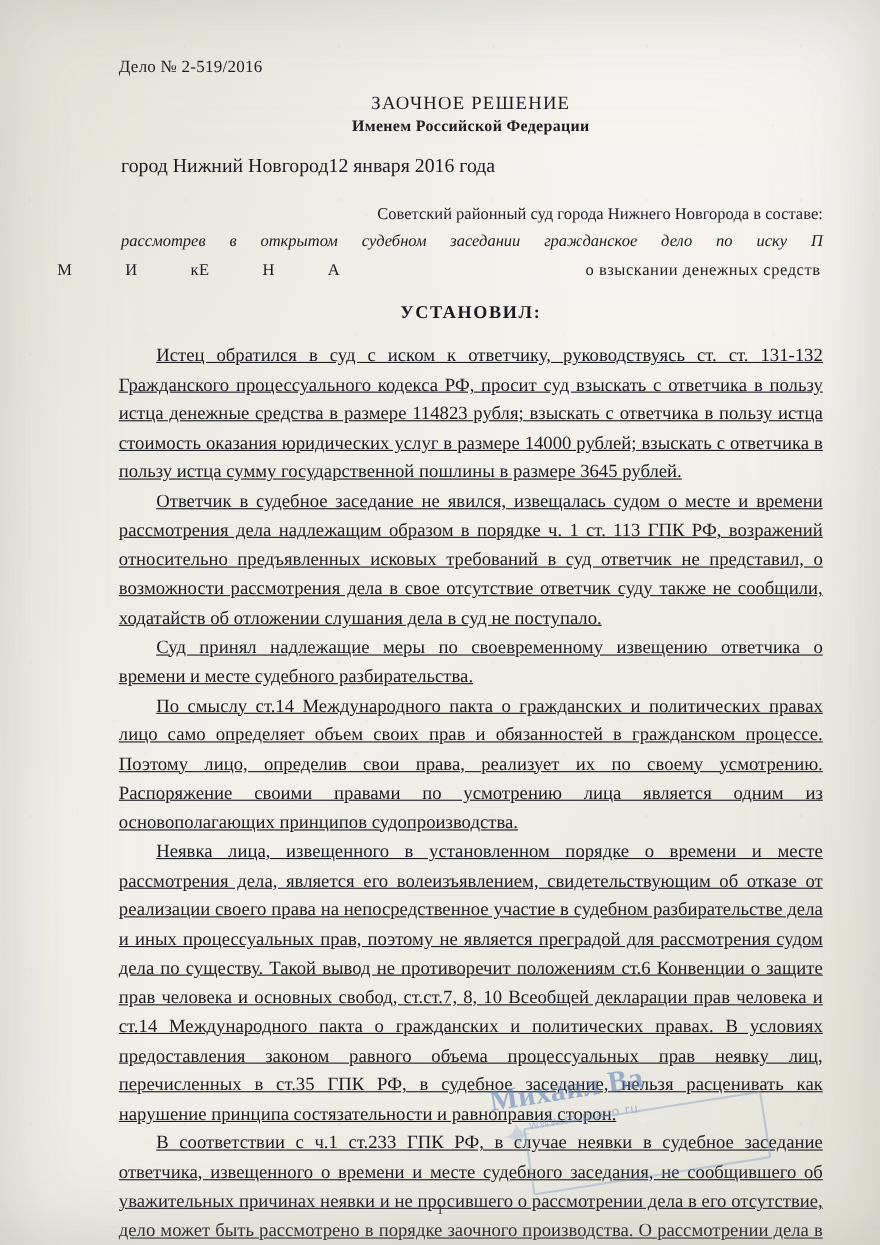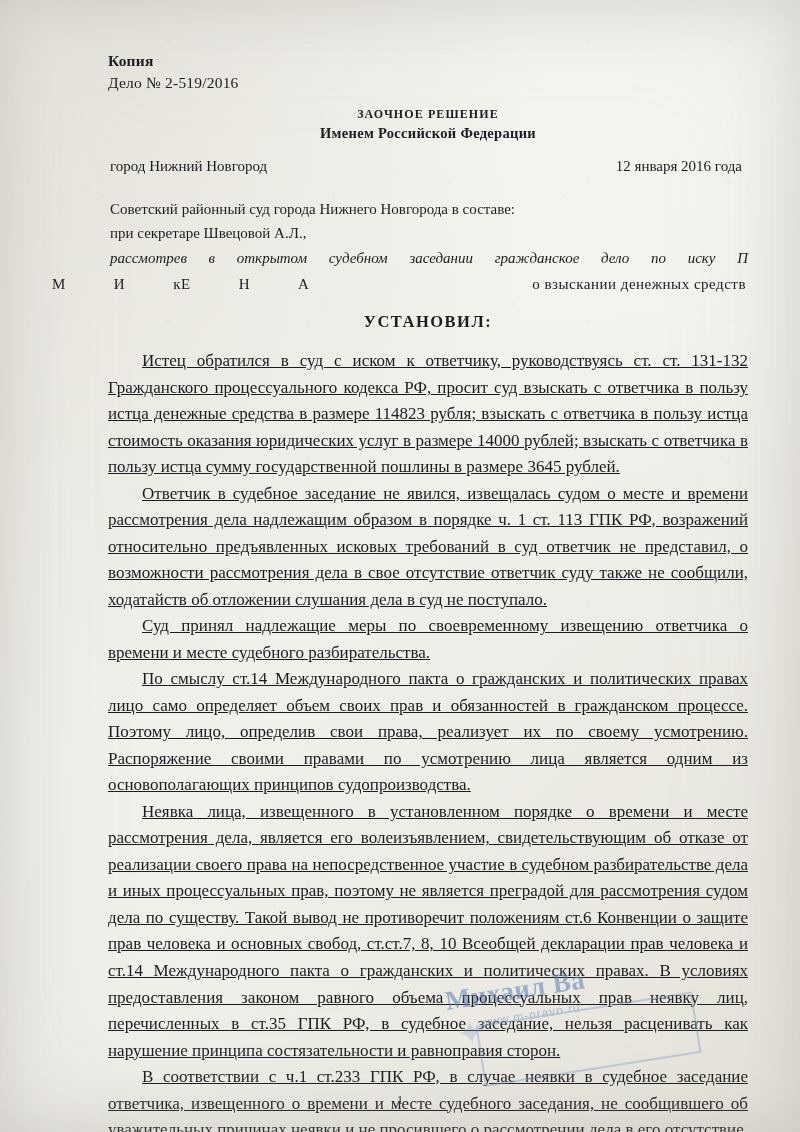--- a/index.html
+++ b/index.html
@@ -57,47 +57,45 @@
     font-weight: normal;
     letter-spacing: 0.2px;
     line-height: 1.45;
     margin-bottom: 12px;
   }
   .title-block {
     text-align: center;
     margin-top: 12px;
   }
   .title-main {
-    font-size: 12px;
-    font-weight: bold;
+    font-size: 17px;
+    font-weight: normal;
     letter-spacing: 1.1px;
   }
   .title-sub {
     font-size: 14.5px;
     font-weight: bold;
     letter-spacing: 0.3px;
     margin-top: 3px;
   }
   .cityline {
     display: flex;
-    justify-content: space-between;
     align-items: baseline;
     margin-top: 16px;
-    font-size: 15px;
-    gap: 20px;
+    font-size: 18px;
   }
   .cityline .city { padding-left: 2px; }
   .cityline .date { padding-right: 6px; }
 
   .court-block {
     margin-top: 22px;
     font-size: 15px;
     line-height: 1.62;
   }
-  .court-block div { padding-left: 2px; }
+  .court-block div { padding-left: 2px; text-align: right; }
   .claim-line {
     text-align: justify;
     text-align-last: justify;
     font-style: italic;
   }
   .masked-row {
     display: flex;
     justify-content: space-between;
     font-size: 15px;
     margin-top: 2px;
@@ -185,36 +183,34 @@
   }
 </style>
 </head>
 <body>
 
 <div class="page">
   <div class="grain"></div>
 
   <div class="content">
 
-    <div class="hdr-copy">Копия</div>
     <div class="hdr-case">Дело № 2-519/2016</div>
 
     <div class="title-block">
       <div class="title-main">ЗАОЧНОЕ РЕШЕНИЕ</div>
       <div class="title-sub">Именем Российской Федерации</div>
     </div>
 
     <div class="cityline">
       <span class="city">город Нижний Новгород</span>
       <span class="date">12 января  2016 года</span>
     </div>
 
     <div class="court-block">
       <div>Советский районный суд города Нижнего Новгорода в составе:</div>
-      <div>при секретаре Швецовой А.Л.,</div>
       <div class="claim-line">рассмотрев в открытом судебном заседании гражданское дело по иску П</div>
       <div class="masked-row">
         <span class="letters">
           <span>М</span>
           <span>И</span>
           <span>кЕ</span>
           <span>Н</span>
           <span>А</span>
         </span>
         <span class="tail">о взыскании денежных средств</span>

